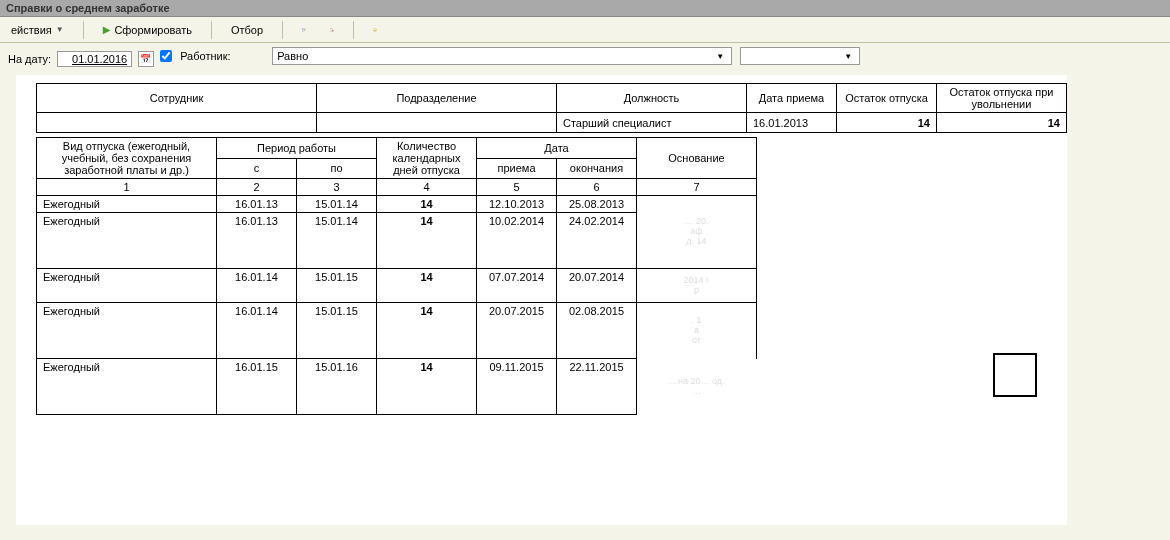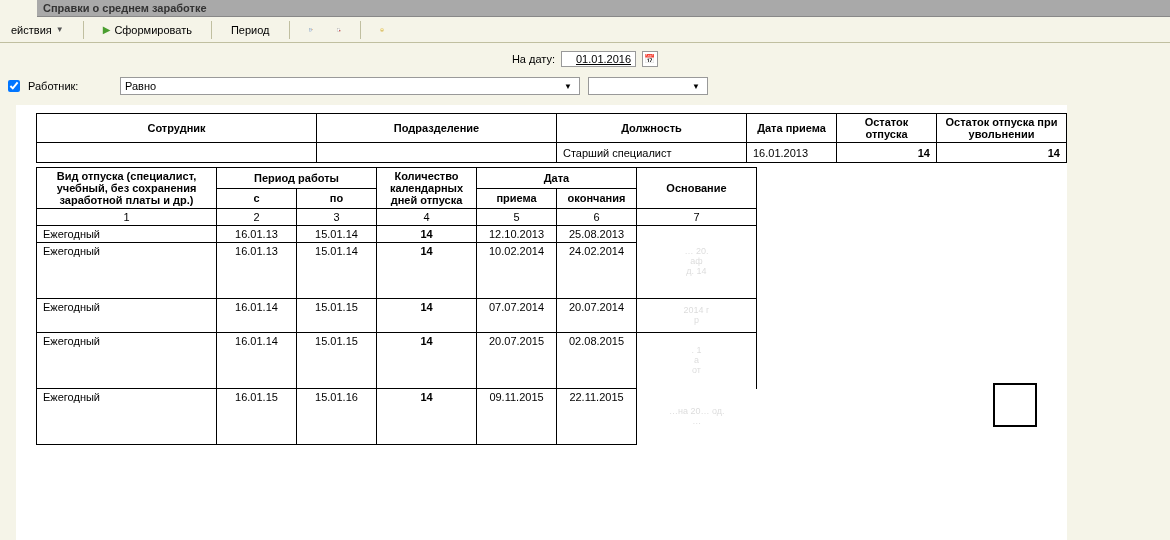--- a/index.html
+++ b/index.html
@@ -12,21 +12,20 @@
       height: 540px;
       overflow: hidden;
     }
     .title-bar {
       background: #a9a9a9;
       padding: 2px 6px;
       font-size: 11px;
       color: #333;
       font-weight: bold;
       border-bottom: 1px solid #888;
-      margin-left: 37px;
     }
     .toolbar {
       background: #f5f4e8;
       border-bottom: 1px solid #c0bfa0;
       padding: 3px 4px;
       display: flex;
       align-items: center;
       gap: 10px;
       height: 26px;
     }
@@ -41,21 +40,21 @@
       font-size: 11px;
       background: transparent;
     }
     .tb-sep { width: 1px; height: 18px; background: #c0bfa0; margin: 0 2px; }
     .tb-dropdown-arrow { font-size: 8px; color: #555; }
     .play-icon { color: #4a9e2f; font-size: 10px; }
     .filter-row {
       background: #f5f4e8;
       padding: 4px 8px;
       display: flex;
-      flex-direction: column;
+      flex-direction: row;
       gap: 6px;
     }
     .date-row {
       display: flex;
       justify-content: center;
       align-items: center;
       gap: 6px;
       padding: 4px 0;
     }
     .date-input {
@@ -105,21 +104,21 @@
     table.rep {
       border-collapse: collapse;
       font-size: 11px;
     }
     table.rep th, table.rep td {
       border: 1px solid #000;
       padding: 2px 6px;
       text-align: center;
       background: #fff;
     }
-    table.rep th { font-weight: bold; }
+    table.rep th { font-weight: normal; }
     .hdr-row th { padding: 4px 6px; }
     .left { text-align: left !important; margin-top: 36px; }
     .right { text-align: right !important; }
     .r1 { height: 20px; }
     .numcell { font-weight: bold; }
     .blurred {
       color: rgba(0,0,0,0.15);
       font-size: 9px;
       line-height: 1.1;
       text-align: left;
@@ -150,21 +149,21 @@
     <span>ействия</span>
     <span class="tb-dropdown-arrow">▼</span>
   </button>
   <span class="tb-sep"></span>
   <button class="tb-btn">
     <span class="play-icon">▶</span>
     <span>Сформировать</span>
   </button>
   <span class="tb-sep"></span>
   <button class="tb-btn">
-    <span>Период</span>
+    <span>Отбор</span>
   </button>
   <span class="tb-sep"></span>
   <button class="tb-btn tb-icon-wrap">
     <svg class="icon-svg" viewBox="0 0 16 16">
       <rect x="1" y="3" width="10" height="10" fill="#fff" stroke="#5a7fa8" stroke-width="1"></rect>
       <line x1="1" y1="6" x2="11" y2="6" stroke="#5a7fa8"></line>
       <line x1="1" y1="9" x2="11" y2="9" stroke="#5a7fa8"></line>
       <path d="M11 5 L15 5 L13 9 Z" fill="#e08030"></path>
     </svg>
   </button>
@@ -224,21 +223,21 @@
         <td class="left">16.01.2013</td>
         <td class="right numcell">14</td>
         <td class="right numcell">14</td>
       </tr>
     </tbody>
       </table>
 
     <table class="rep">
       <tbody>
           <tr>
-        <th rowspan="2" style="width:180px">Вид отпуска (специалист, учебный, без сохранения заработной платы и др.)</th>
+        <th rowspan="2" style="width:180px">Вид отпуска (ежегодный, учебный, без сохранения заработной платы и др.)</th>
         <th colspan="2">Период работы</th>
         <th rowspan="2" style="width:100px">Количество календарных дней отпуска</th>
         <th colspan="2">Дата</th>
         <th rowspan="2" style="width:120px">Основание</th>
       </tr>
       <tr>
         <th style="width:80px">с</th>
         <th style="width:80px">по</th>
         <th style="width:80px">приема</th>
         <th style="width:80px">окончания</th>

